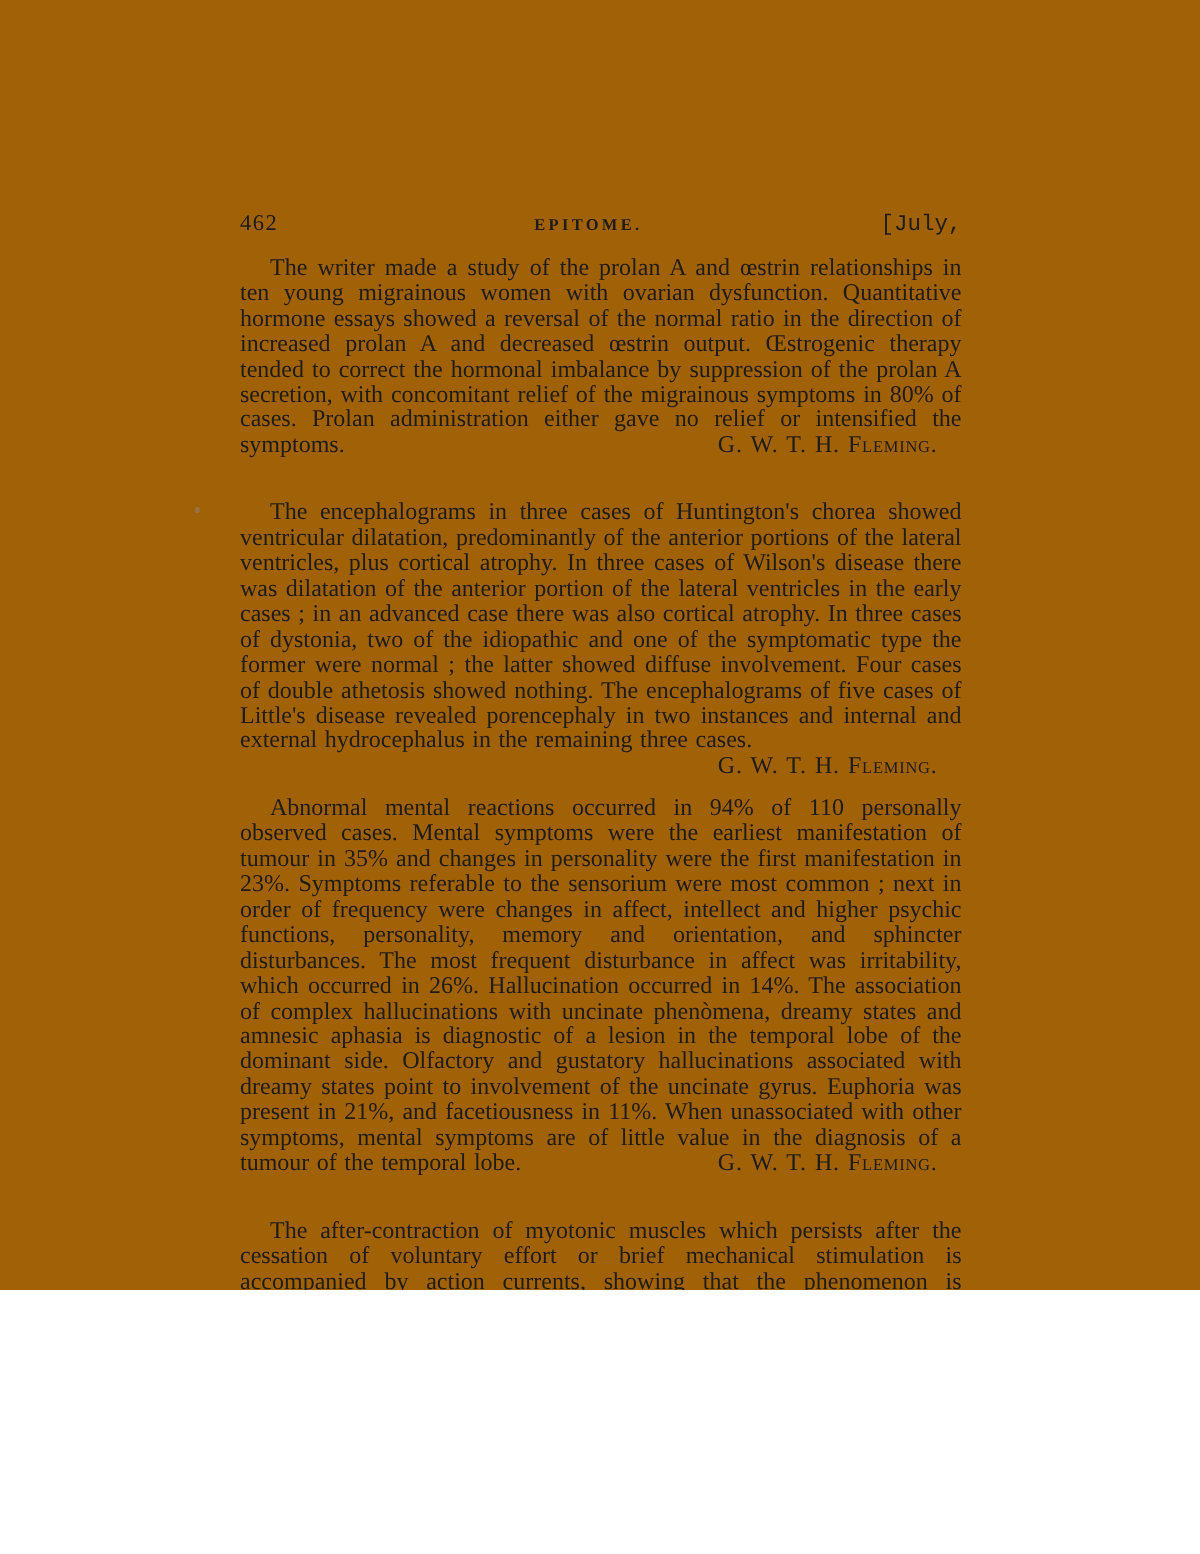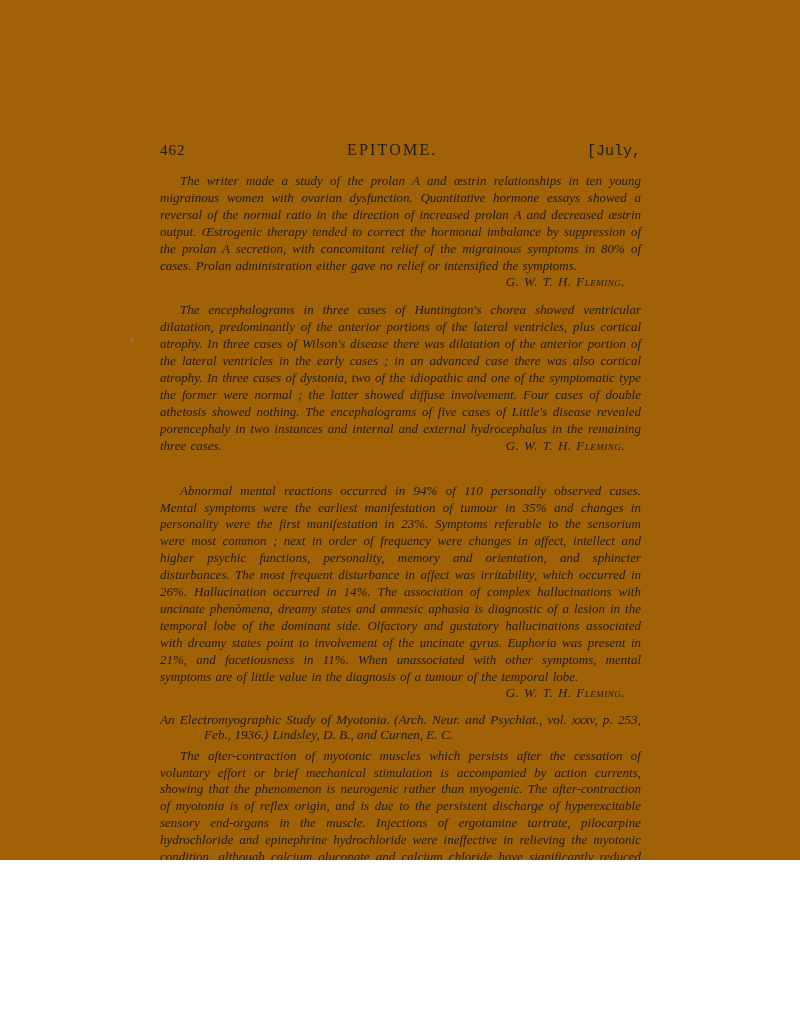--- a/index.html
+++ b/index.html
@@ -26,23 +26,24 @@
     display: flex;
     justify-content: space-between;
     align-items: baseline;
     margin-bottom: 13px;
   }
   .page-number {
     font-size: 15px;
     letter-spacing: 1px;
   }
   .running-title {
-    font-size: 16px;
+    font-size: 11px;
     letter-spacing: 2.2px;
     transform: translateX(6px);
+    font-weight: bold;
   }
   .issue-label {
     font-size: 15px;
     font-family: Liberation Mono, monospace;
   }
   .entry + .entry {
     margin-top: 28px;
   }
   .entry-heading {
     margin: 0 0 5px 0;
@@ -50,26 +51,25 @@
     font-size: 13.2px;
     line-height: 14.6px;
     padding-left: 44px;
     text-indent: -44px;
     text-align: justify;
   }
   .entry-citation { margin-left: 4px; }
   .entry-authors  { margin-left: 4px; }
   .entry-body {
     margin: 0;
-    font-size: 13px;
+    font-size: 16px;
     line-height: 16.9px;
     text-align: justify;
     text-indent: 20px;
     word-spacing: 1px;
-    font-style: italic;
   }
   .signature {
     float: right;
     padding-right: 16px;
     font-variant-caps: small-caps;
     letter-spacing: 0.5px;
     text-indent: 0;
   }
   .speck {
     position: absolute;
@@ -98,21 +98,20 @@
 
     <article class="entry">
       <p class="entry-body"><span>The encephalograms in three cases of Huntington's chorea showed ventricular dilatation, predominantly of the anterior portions of the lateral ventricles, plus cortical atrophy. In three cases of Wilson's disease there was dilatation of the anterior portion of the lateral ventricles in the early cases ; in an advanced case there was also cortical atrophy. In three cases of dystonia, two of the idiopathic and one of the symptomatic type the former were normal ; the latter showed diffuse involvement. Four cases of double athetosis showed nothing. The encephalograms of five cases of Little's disease revealed porencephaly in two instances and internal and external hydrocephalus in the remaining three cases.</span><span class="signature">G. W. T. H. Fleming.</span></p>
     </article>
 
     <article class="entry">
       <p class="entry-body"><span>Abnormal mental reactions occurred in 94% of 110 personally observed cases. Mental symptoms were the earliest manifestation of tumour in 35% and changes in personality were the first manifestation in 23%. Symptoms referable to the sensorium were most common ; next in order of frequency were changes in affect, intellect and higher psychic functions, personality, memory and orientation, and sphincter disturbances. The most frequent disturbance in affect was irritability, which occurred in 26%. Hallucination occurred in 14%. The association of complex hallucinations with uncinate phenòmena, dreamy states and amnesic aphasia is diagnostic of a lesion in the temporal lobe of the dominant side. Olfactory and gustatory hallucinations associated with dreamy states point to involvement of the uncinate gyrus. Euphoria was present in 21%, and facetiousness in 11%. When unassociated with other symptoms, mental symptoms are of little value in the diagnosis of a tumour of the temporal lobe.</span><span class="signature">G. W. T. H. Fleming.</span></p>
     </article>
 
     <article class="entry">
-      <p class="entry-heading"><span class="entry-title">An Electromyographic Study of Myotonia.</span><span class="entry-citation">(Arch. Neur. and Psychiat., vol. xxxv, p. 253, Feb., 1936.)</span><span class="entry-authors">Lindsley, D. B., and Curnen, E. C.</span></p>
       <p class="entry-body"><span>The after-contraction of myotonic muscles which persists after the cessation of voluntary effort or brief mechanical stimulation is accompanied by action currents, showing that the phenomenon is neurogenic rather than myogenic. The after-contraction of myotonia is of reflex origin, and is due to the persistent discharge of hyperexcitable sensory end-organs in the muscle. Injections of ergotamine tartrate, pilocarpine hydrochloride and epinephrine hydrochloride were ineffective in relieving the myotonic condition, although calcium gluconate and calcium chloride have significantly reduced the amount and duration of the after-contraction.</span><span class="signature">G. W. T. H. Fleming.</span></p>
     </article>
 
   </div>
 
   <div class="speck speck-left"></div>
   <div class="speck speck-bottom"></div>
 </div>
 
 </body></html>

